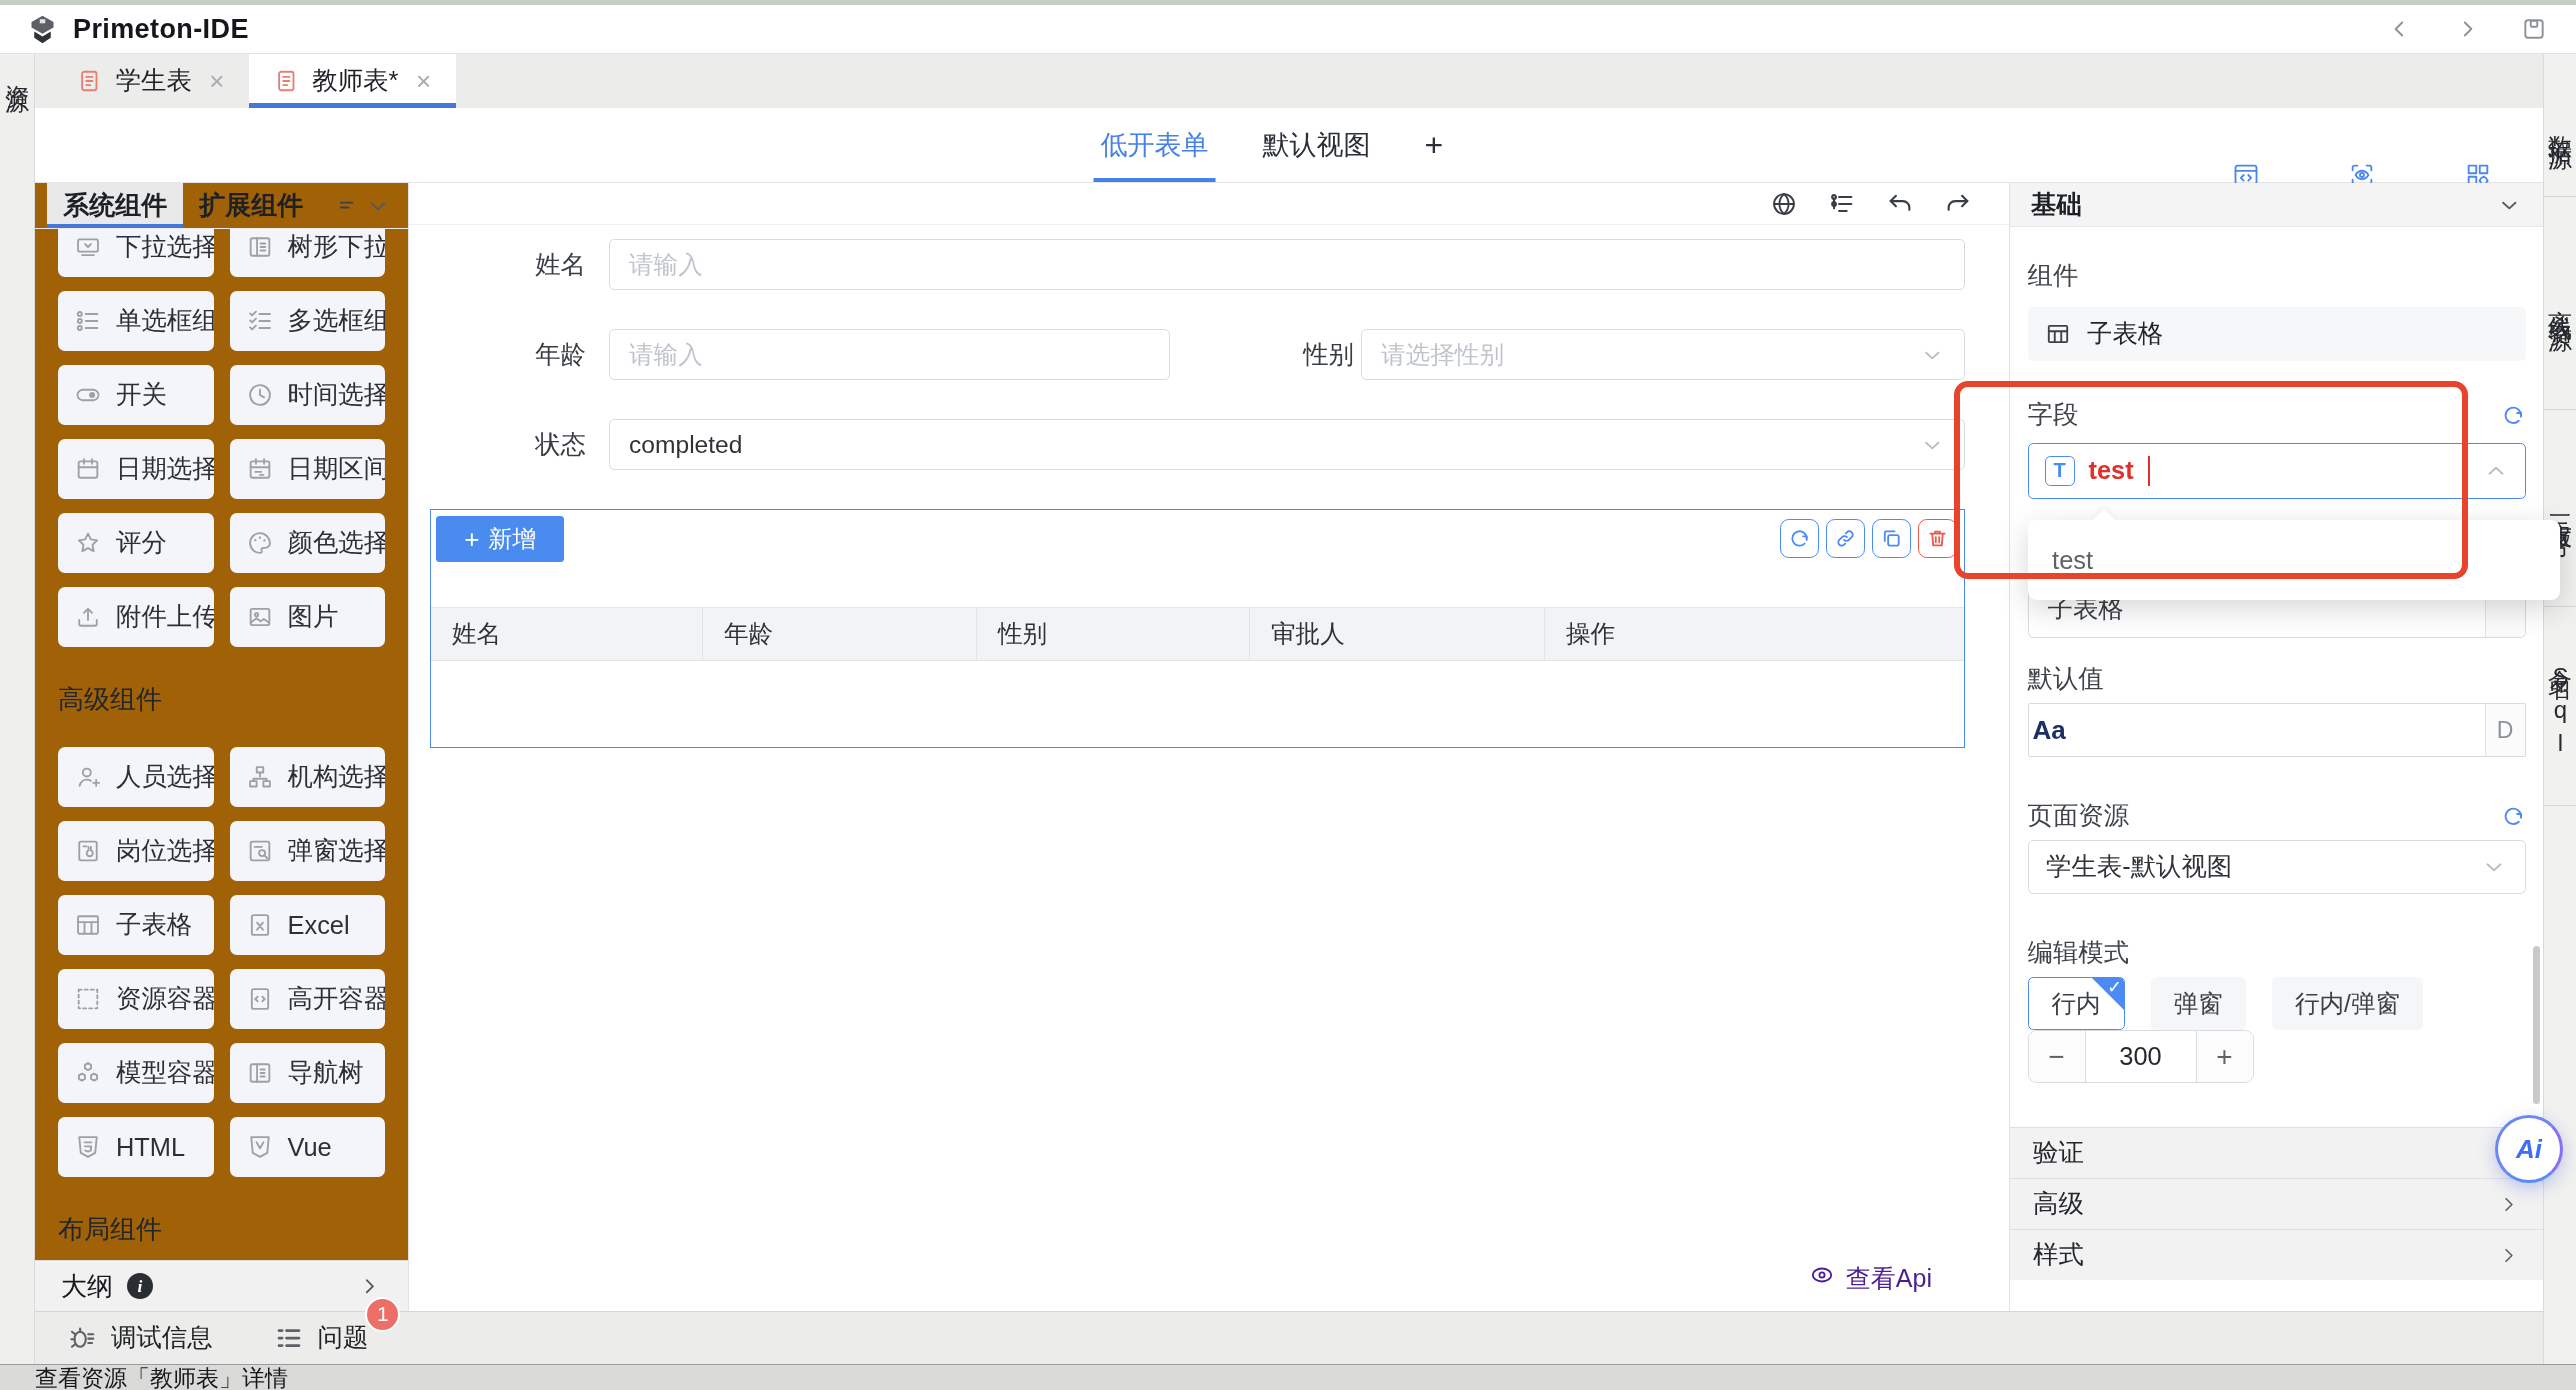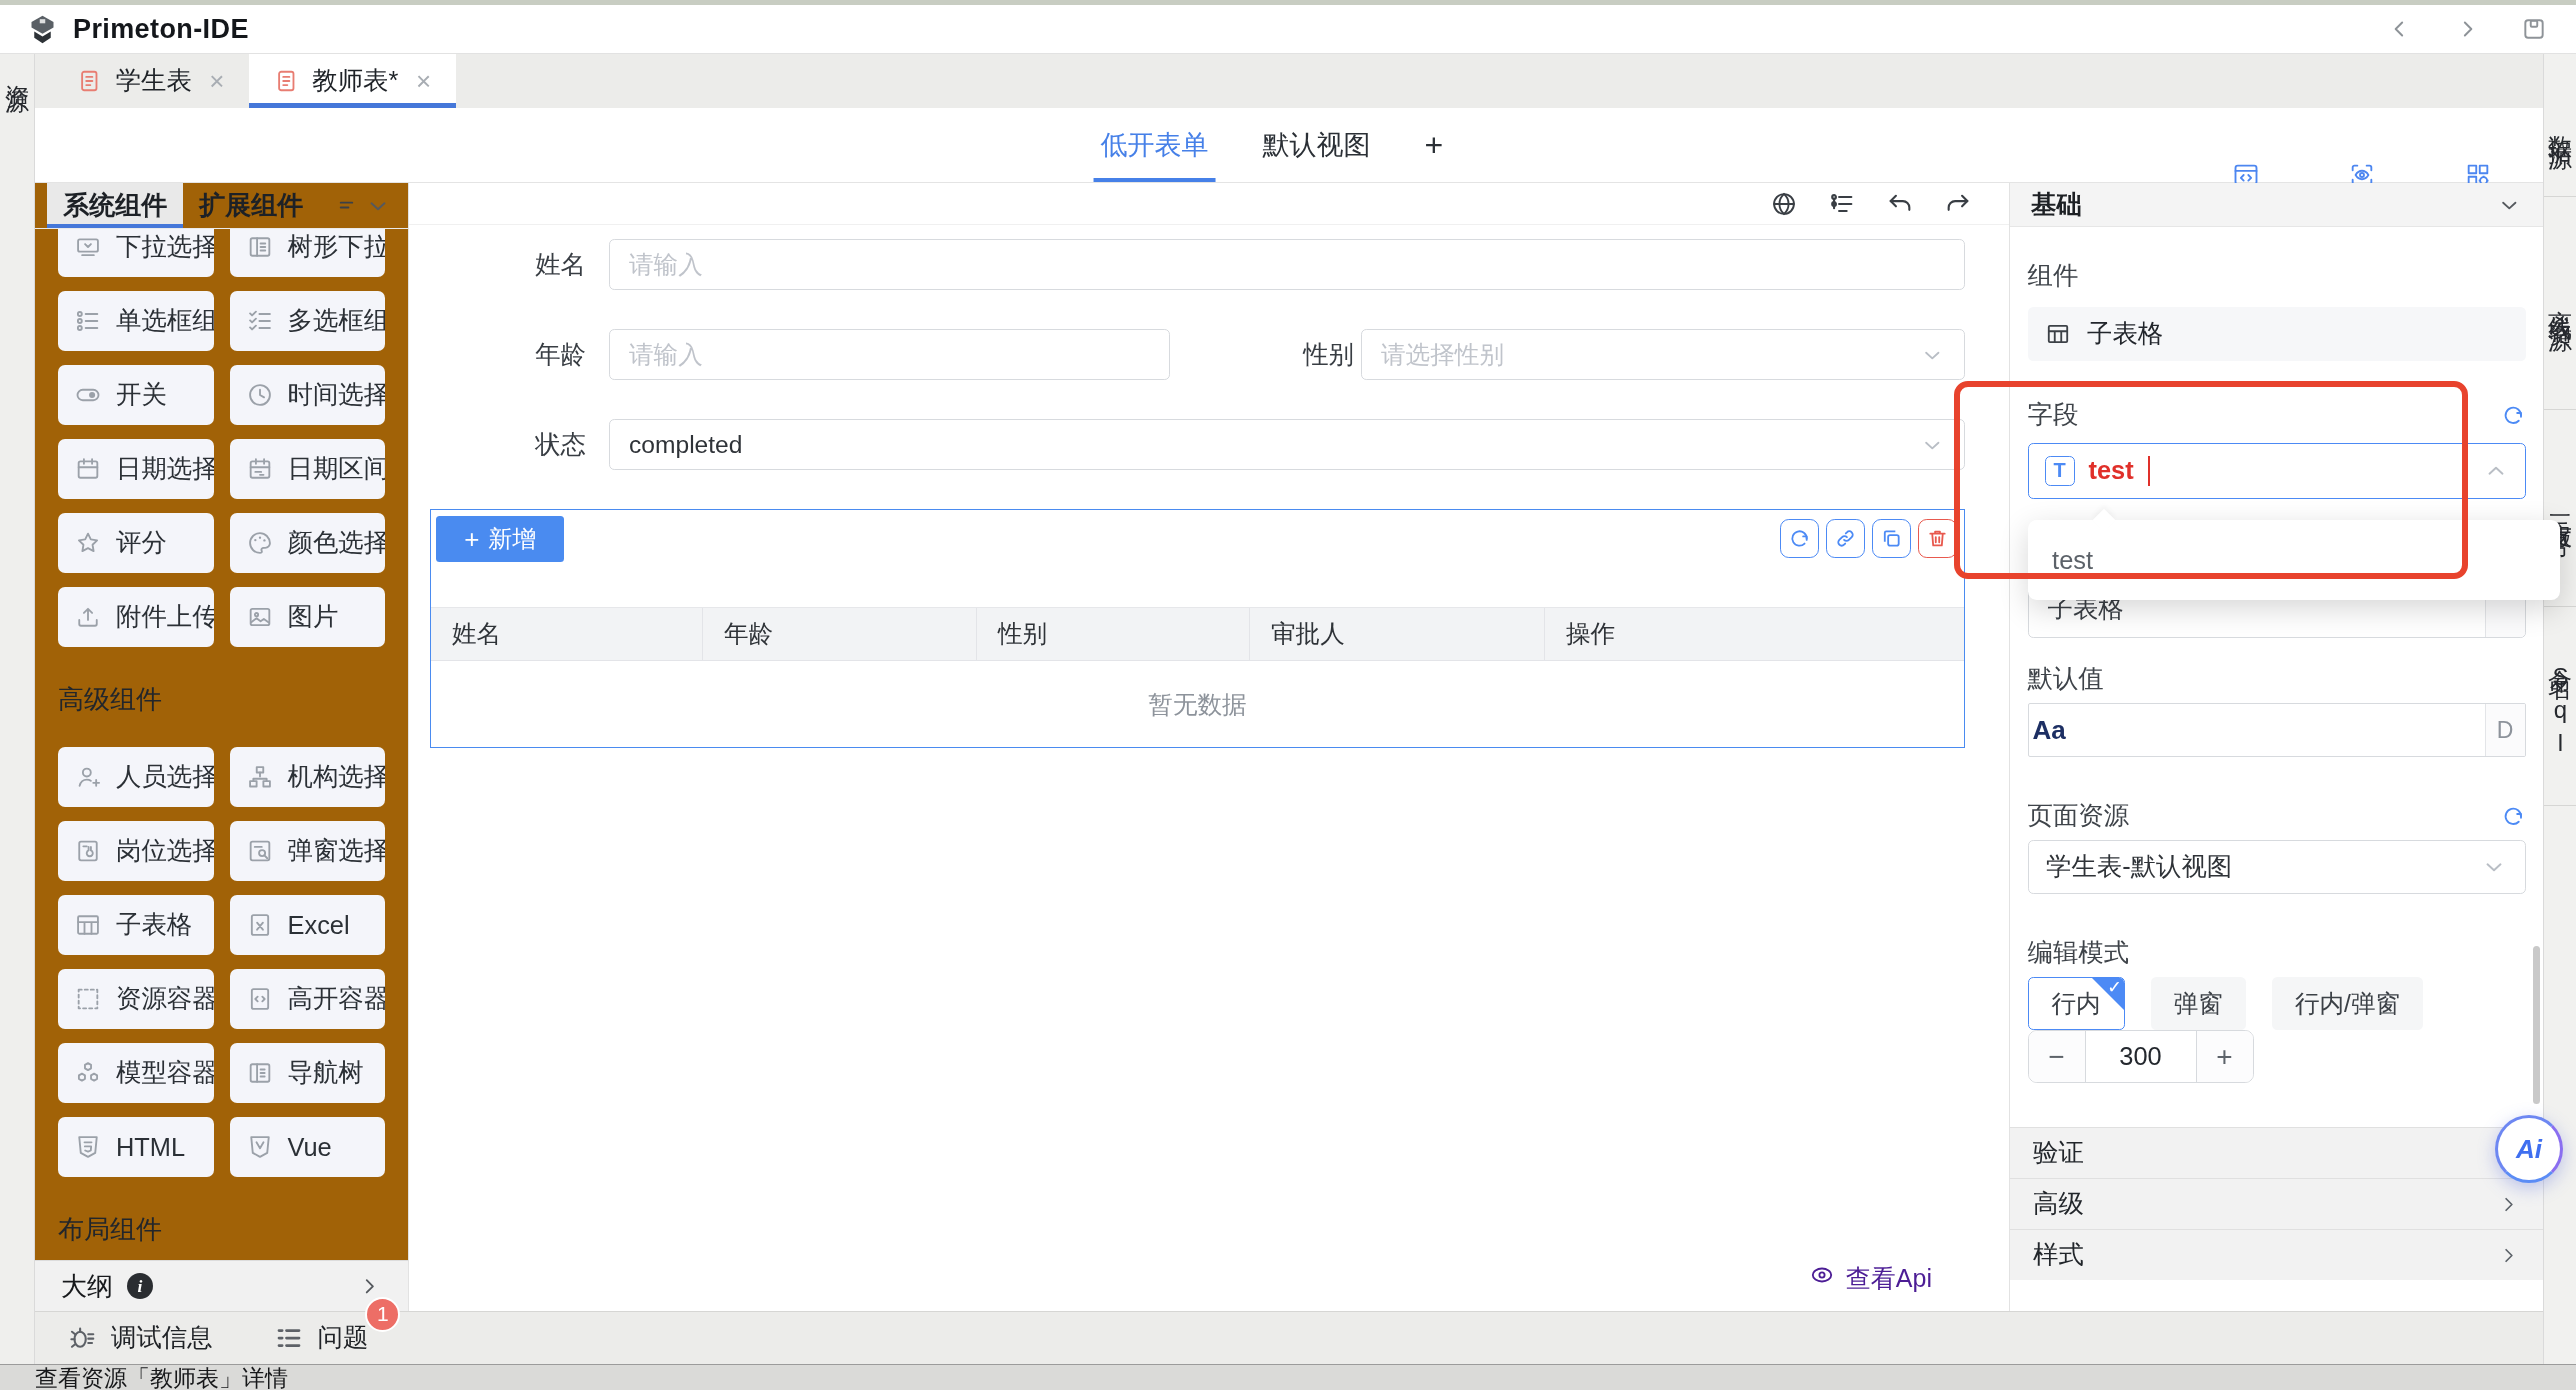--- a/index.html
+++ b/index.html
@@ -595,21 +595,20 @@
                     </svg>
                   </span>
               </div>
               <div class="st-header">
                 <div class="st-cell">姓名</div>
                 <div class="st-cell">年龄</div>
                 <div class="st-cell">性别</div>
                 <div class="st-cell">审批人</div>
                 <div class="st-cell">操作</div>
               </div>
-              <div class="st-empty">暂无数据</div>
             </div>
           </div>
 
           <div class="canvas-footer">
             <svg viewBox="0 0 24 24" fill="none" stroke="currentColor" stroke-width="1.7">
                 <ellipse cx="12" cy="12" rx="8.5" ry="6"></ellipse>
                 <circle cx="12" cy="12" r="2.4"></circle>
               </svg>
             <span>查看Api</span>
           </div>

